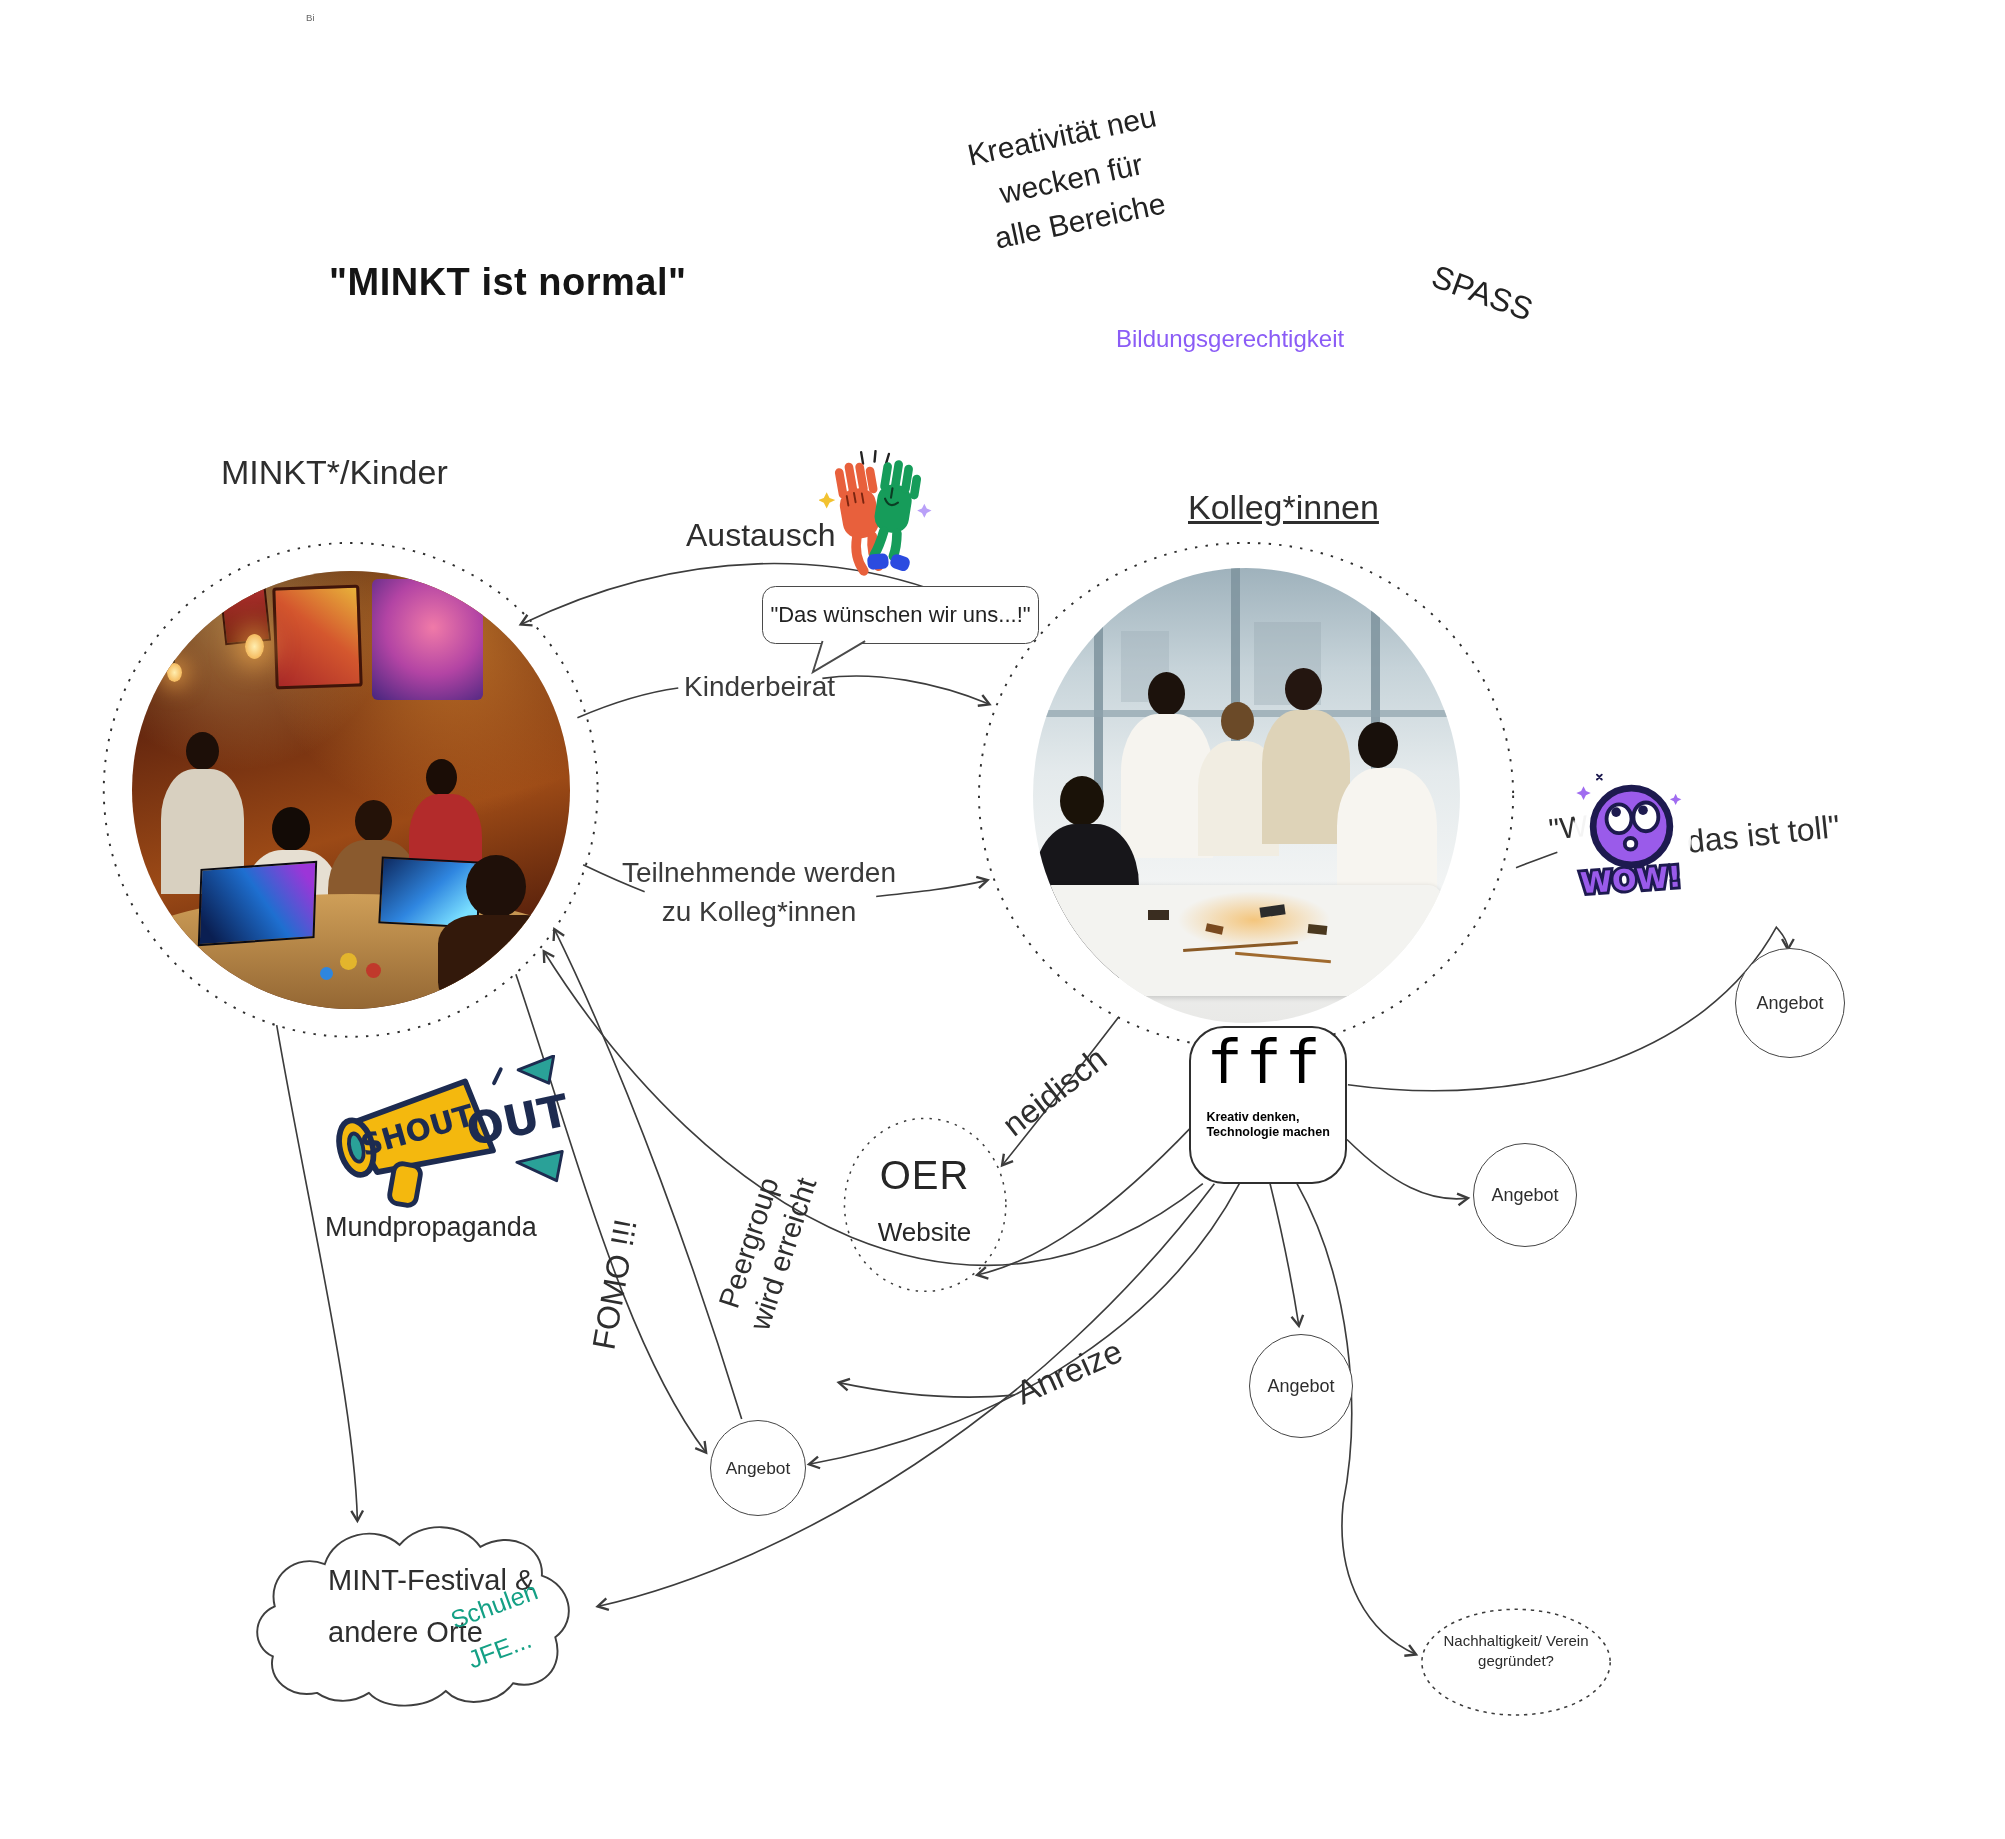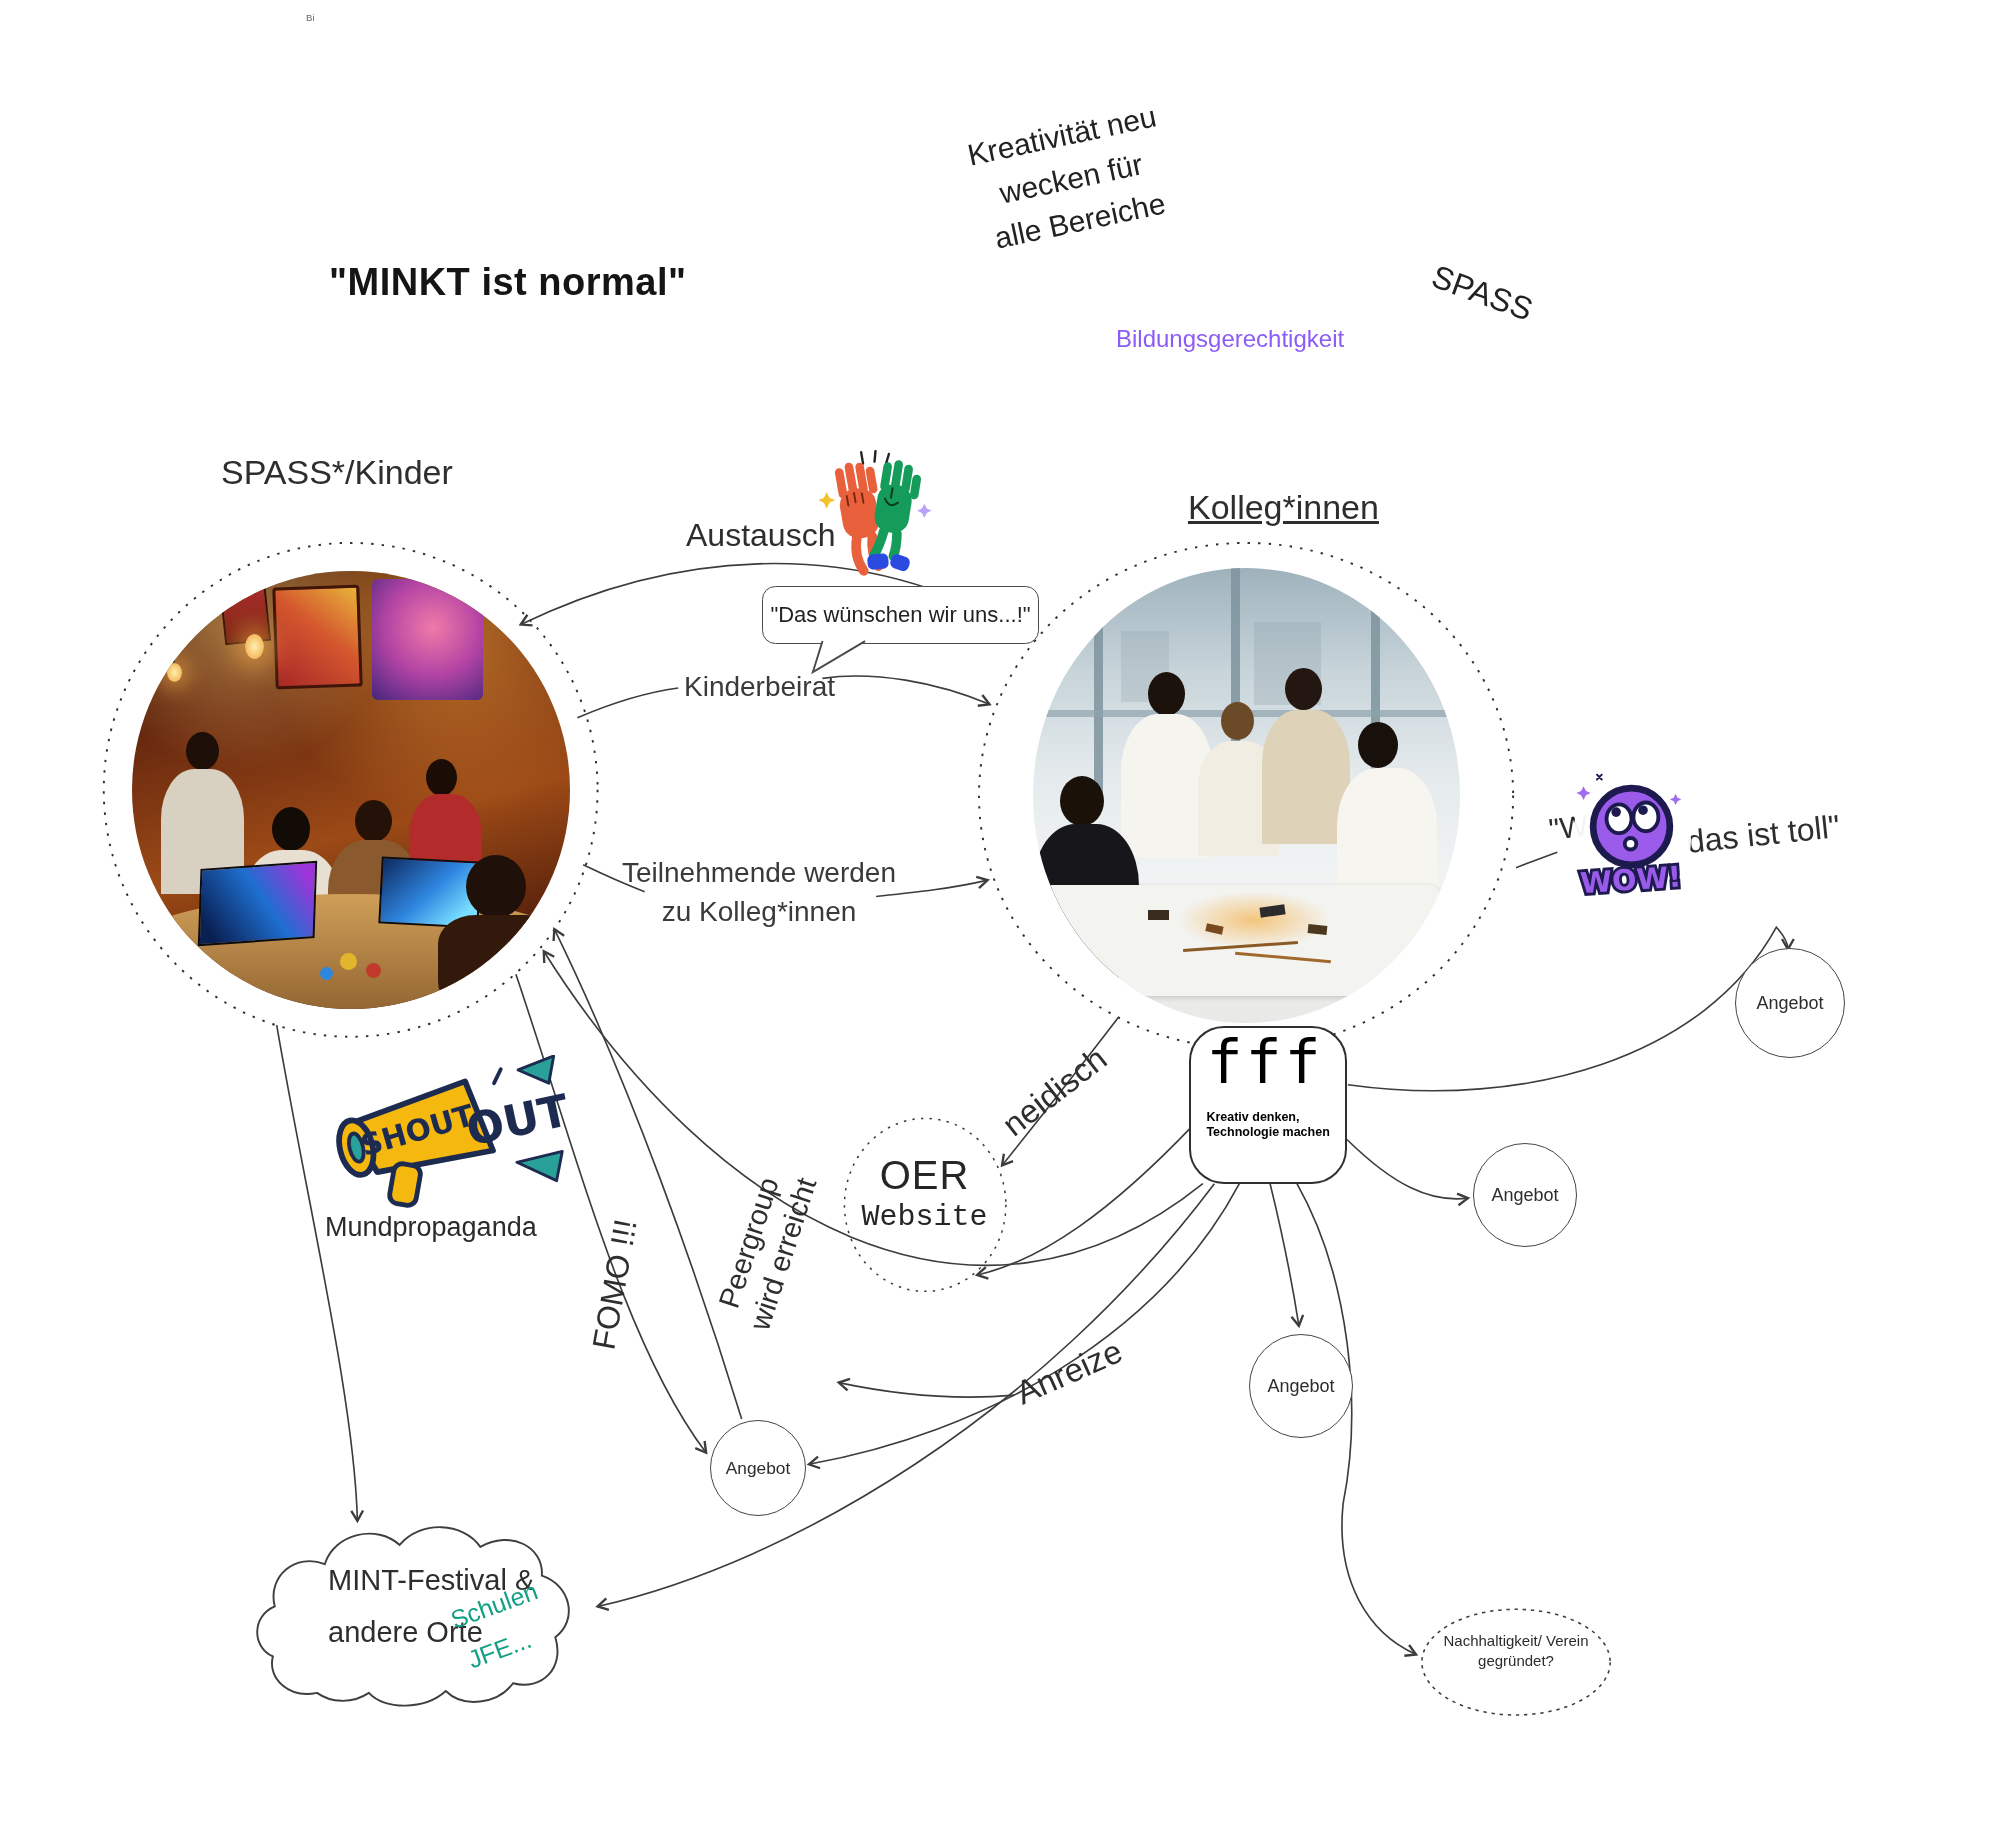--- a/index.html
+++ b/index.html
@@ -18,21 +18,21 @@
           border-radius:13.4px;display:flex;align-items:center;justify-content:center;font-size:22px;color:#222;}
   .nodeCircle{position:absolute;border:1.9px solid #454545;border-radius:50%;background:#fff;
               display:flex;align-items:center;justify-content:center;font-size:18px;color:#2d2d2d;}
   .fffBox{position:absolute;left:1189px;top:1026px;width:158px;height:158px;background:#fff;
           border:2.4px solid #2f2f2f;border-radius:35px;box-sizing:border-box;padding:5.8px 0 0 15.4px;}
   .fffLogo{font-family:"DejaVu Sans Mono", monospace;font-weight:normal;font-size:60px;line-height:.95;
            color:#000;letter-spacing:2.9px;}
   .fffTag{font-size:12.5px;font-weight:bold;color:#000;line-height:1.2;margin-top:19px;}
   .oerText{position:absolute;left:845px;top:1153px;width:159px;text-align:center;color:#262626;}
   .oerBig{font-size:40px;letter-spacing:1px;}
-  .oerSmall{font-size:30px;margin-top:2px;font-family:Liberation Mono, monospace;}
+  .oerSmall{font-size:26px;margin-top:19px;}
   .cloudText{font-size:29px;color:#2e2e2e;}
   .teal{color:#14A085;}
   .nach{position:absolute;left:1424px;top:1631px;width:184px;text-align:center;font-size:15px;
         color:#2c2c2c;line-height:1.35;}
 </style>
 </head>
 <body>
 
 <div class="stage">
 
@@ -135,21 +135,21 @@
   <div class="abs z3" style="left:946px;top:113px;width:250px;text-align:center;font-size:30px;line-height:1.45;color:#222;transform:rotate(-12deg);">
     <div>Kreativität neu</div>
     <div>wecken für</div>
     <div>alle Bereiche</div>
   </div>
 
   <div class="abs z3 lbl rot" style="left:1433px;top:257px;font-size:32px;color:#222;transform:rotate(20deg);">SPASS</div>
 
   <div class="abs z3 lbl" style="left:1116px;top:325px;font-size:24px;color:#8b5cf6;">Bildungsgerechtigkeit</div>
 
-  <div class="abs z3 lbl groupLabel" style="left:221px;top:453px;">SPASS*/Kinder</div>
+  <div class="abs z3 lbl groupLabel" style="left:221px;top:453px;">MINKT*/Kinder</div>
   <div class="abs z3 lbl groupLabel" style="left:1188px;top:488px;text-decoration:underline;">Kolleg*innen</div>
 
   <div class="abs z3 lbl" style="left:686px;top:517px;font-size:32px;color:#2e2e2e;">Austausch</div>
 
   <svg class="abs z3" style="left:819px;top:450px;" width="113" height="144" viewBox="0 0 118 150">
     <g stroke="#222" stroke-width="2.5" stroke-linecap="round">
       <line x1="46" y1="14" x2="44" y2="2"></line>
         <line x1="58" y1="12" x2="59" y2="1"></line>
         <line x1="70" y1="14" x2="73" y2="4"></line>
     </g>

